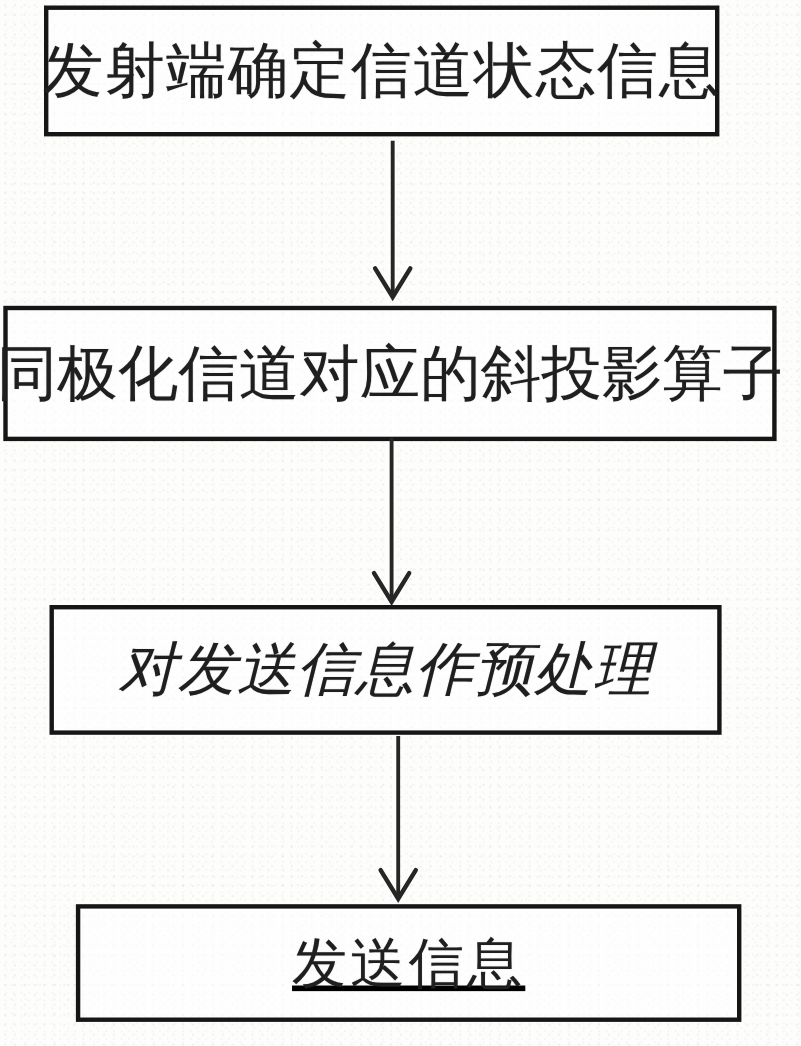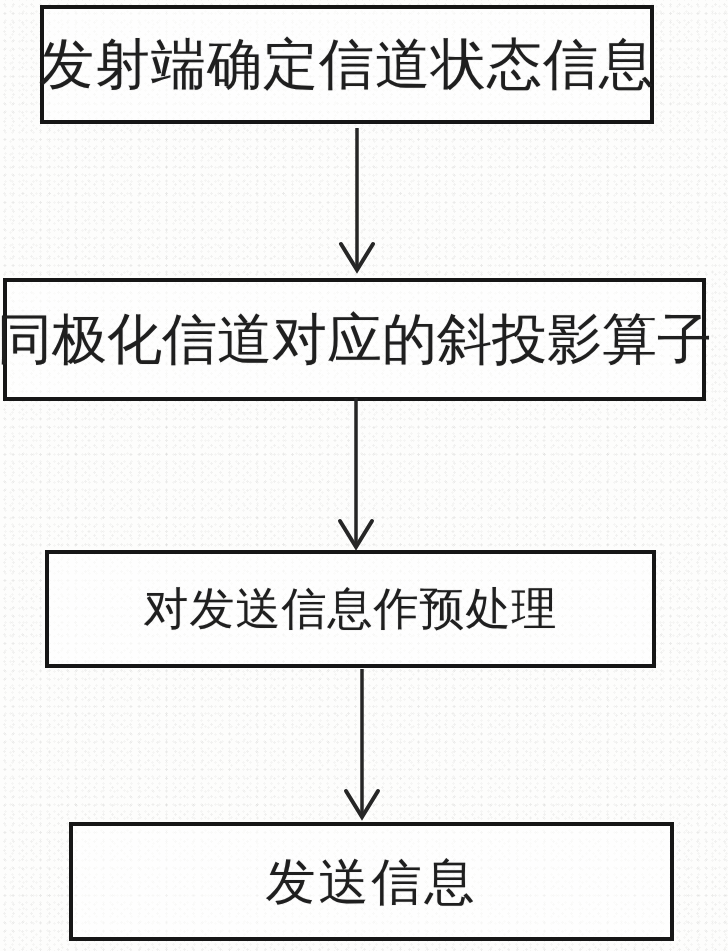--- a/index.html
+++ b/index.html
@@ -39,22 +39,22 @@
     line-height: 1;
     letter-spacing: 0px;
     
     text-shadow: 0 0 1px rgba(30,30,30,0.35);
   }
   .box-1 { left: 40px;  top: 5px;   width: 614px; height: 119px; }
   .box-1 .box-label { font-size: 55px; letter-spacing: 1px; }
   .box-2 { left: 3px;   top: 278px; width: 703px; height: 123px; }
   .box-2 .box-label { font-size: 55px; letter-spacing: 0px; }
   .box-3 { left: 45px;  top: 550px; width: 611px; height: 118px; }
-  .box-3 .box-label { font-size: 45px; letter-spacing: 1px; }
-  .box-4 { left: 69px;  top: 822px; width: 605px; height: 119px; }
+  .box-3 .box-label { font-size: 53px; letter-spacing: 1px; font-style: italic; }
+  .box-4 { left: 69px;  top: 822px; width: 605px; height: 107px; text-decoration: underline; }
   .box-4 .box-label { font-size: 50px; letter-spacing: 3px; }
   .flow-arrow {
     position: absolute;
     width: 60px;
     display: block;
   }
   .flow-arrow line, .flow-arrow path {
     stroke: #262626;
     fill: none;
   }

